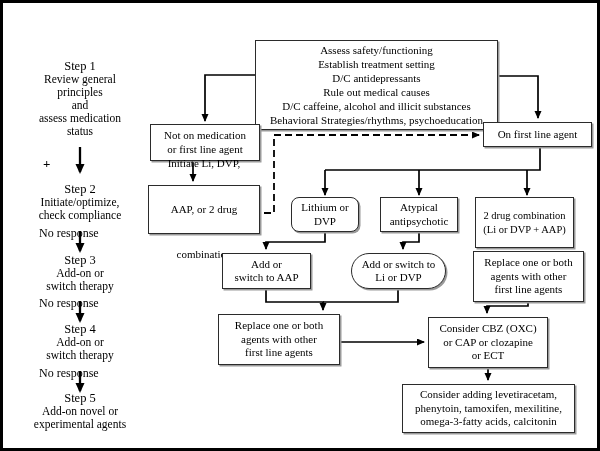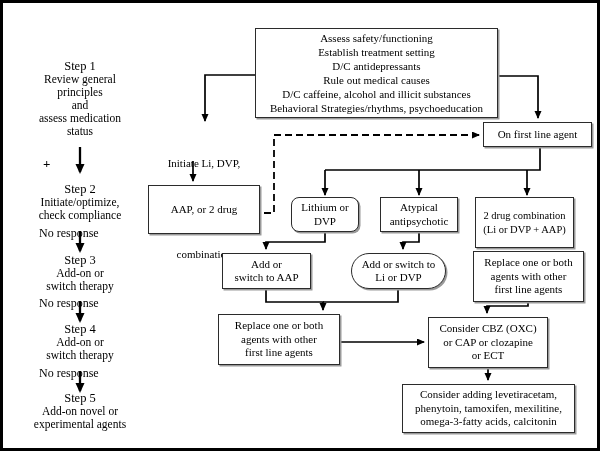--- a/index.html
+++ b/index.html
@@ -8,21 +8,21 @@
     background:#fff;border:3px solid #000;overflow:hidden;
     font-family:"Liberation Serif","DejaVu Serif",serif;color:#000;
   }
   .connectors{position:absolute;left:0;top:0;width:100%;height:100%;}
   .node{
     position:absolute;box-sizing:border-box;background:#fff;
     border:1.6px solid #2b2b2b;box-shadow:1.5px 1.5px 0 #9a9a9a;
     display:flex;flex-direction:column;justify-content:center;align-items:center;
     text-align:center;font-size:11px;line-height:13.5px;padding:2px 2px;
   }
-  .node.big{font-size:11px;line-height:14px;}
+  .node.big{font-size:11px;line-height:14px;margin-top:12px;}
   .node.small{font-size:10.5px;line-height:14px;}
   .sb{position:absolute;text-align:center;font-size:11.5px;line-height:13px;}
   .sb .t{font-size:12.5px;}
   .noresp{position:absolute;font-size:12px;line-height:13px;text-align:left;margin-left:32px;}
   .plus{position:absolute;font-size:13px;font-weight:bold;}
 </style>
 </head>
 <body>
 
 <div class="frame">
@@ -103,20 +103,24 @@
 
   <div class="node big" style="left:252px;top:25px;width:243px;height:90px;">
     <div>Assess safety/functioning</div>
     <div>Establish treatment setting</div>
     <div>D/C antidepressants</div>
     <div>Rule out medical causes</div>
     <div>D/C caffeine, alcohol and illicit substances</div>
     <div>Behavioral Strategies/rhythms, psychoeducation</div>
   </div>
 
+  <div class="node" style="left:147px;top:121px;width:110px;height:37px;">
+    <div>Not on medication</div>
+    <div>or first line agent</div>
+  </div>
 
   <div class="node" style="left:480px;top:119px;width:109px;height:25px;align-items:center;">
     <div>On first line agent</div>
   </div>
 
   <div class="node" style="left:145px;top:182px;width:112px;height:49px;gap:32px;">
     <div>Initiate Li, DVP,</div>
     <div>AAP, or 2 drug</div>
     <div>combination</div>
   </div>

